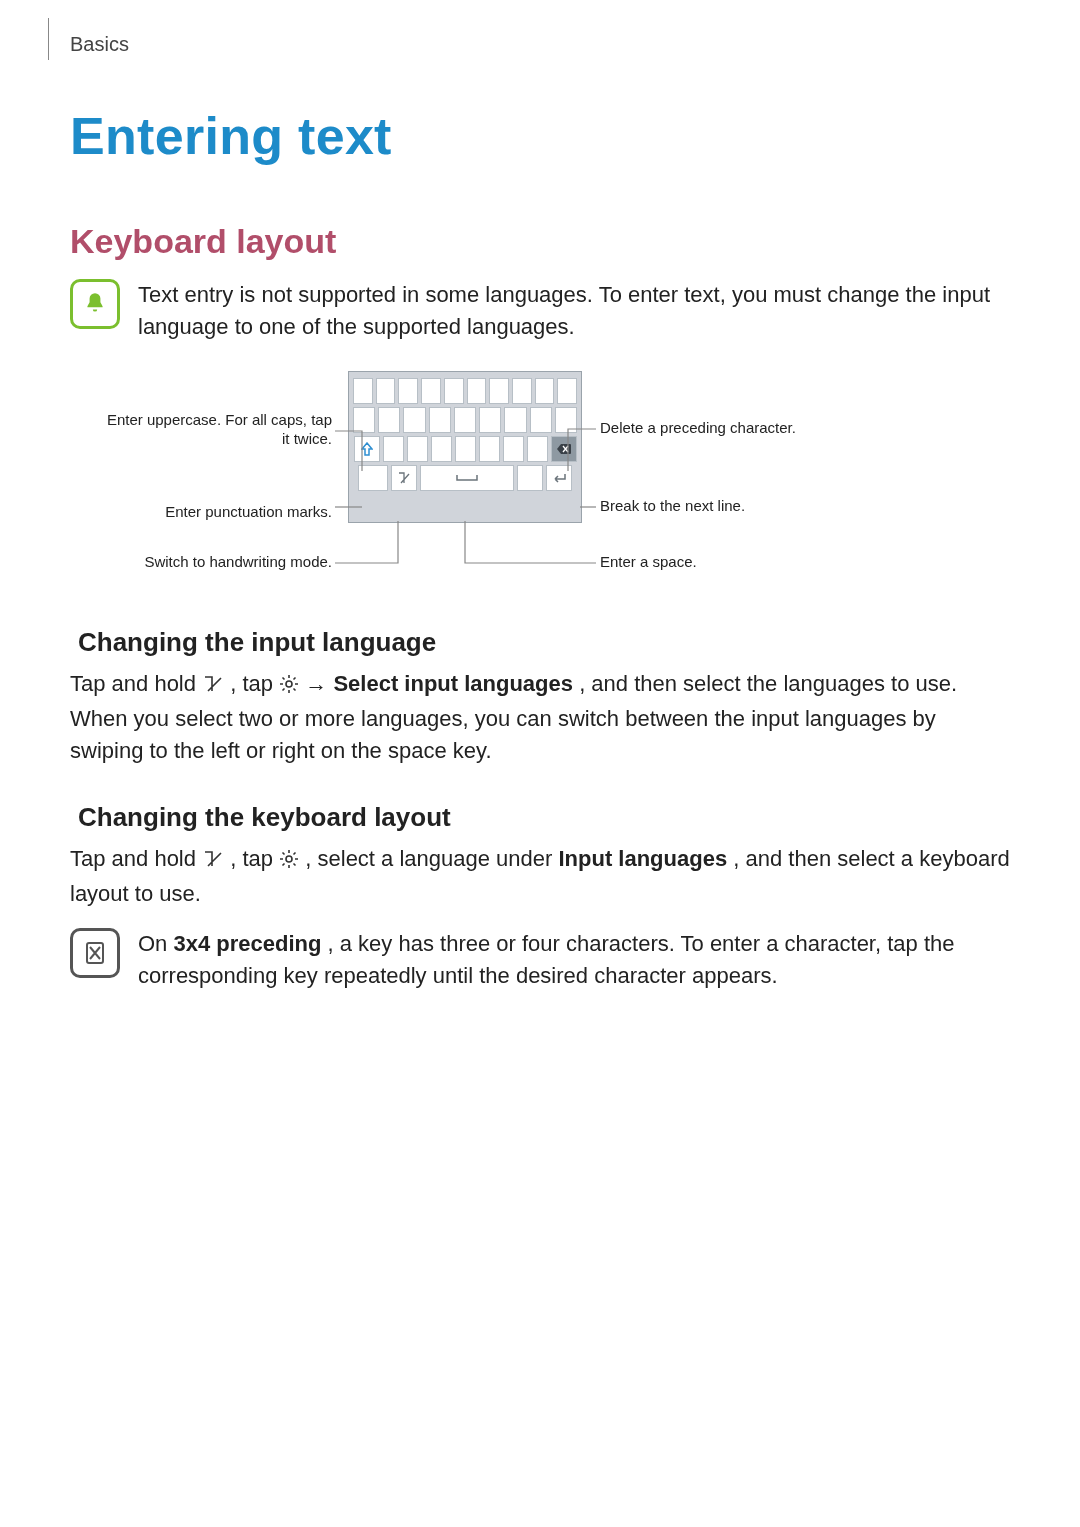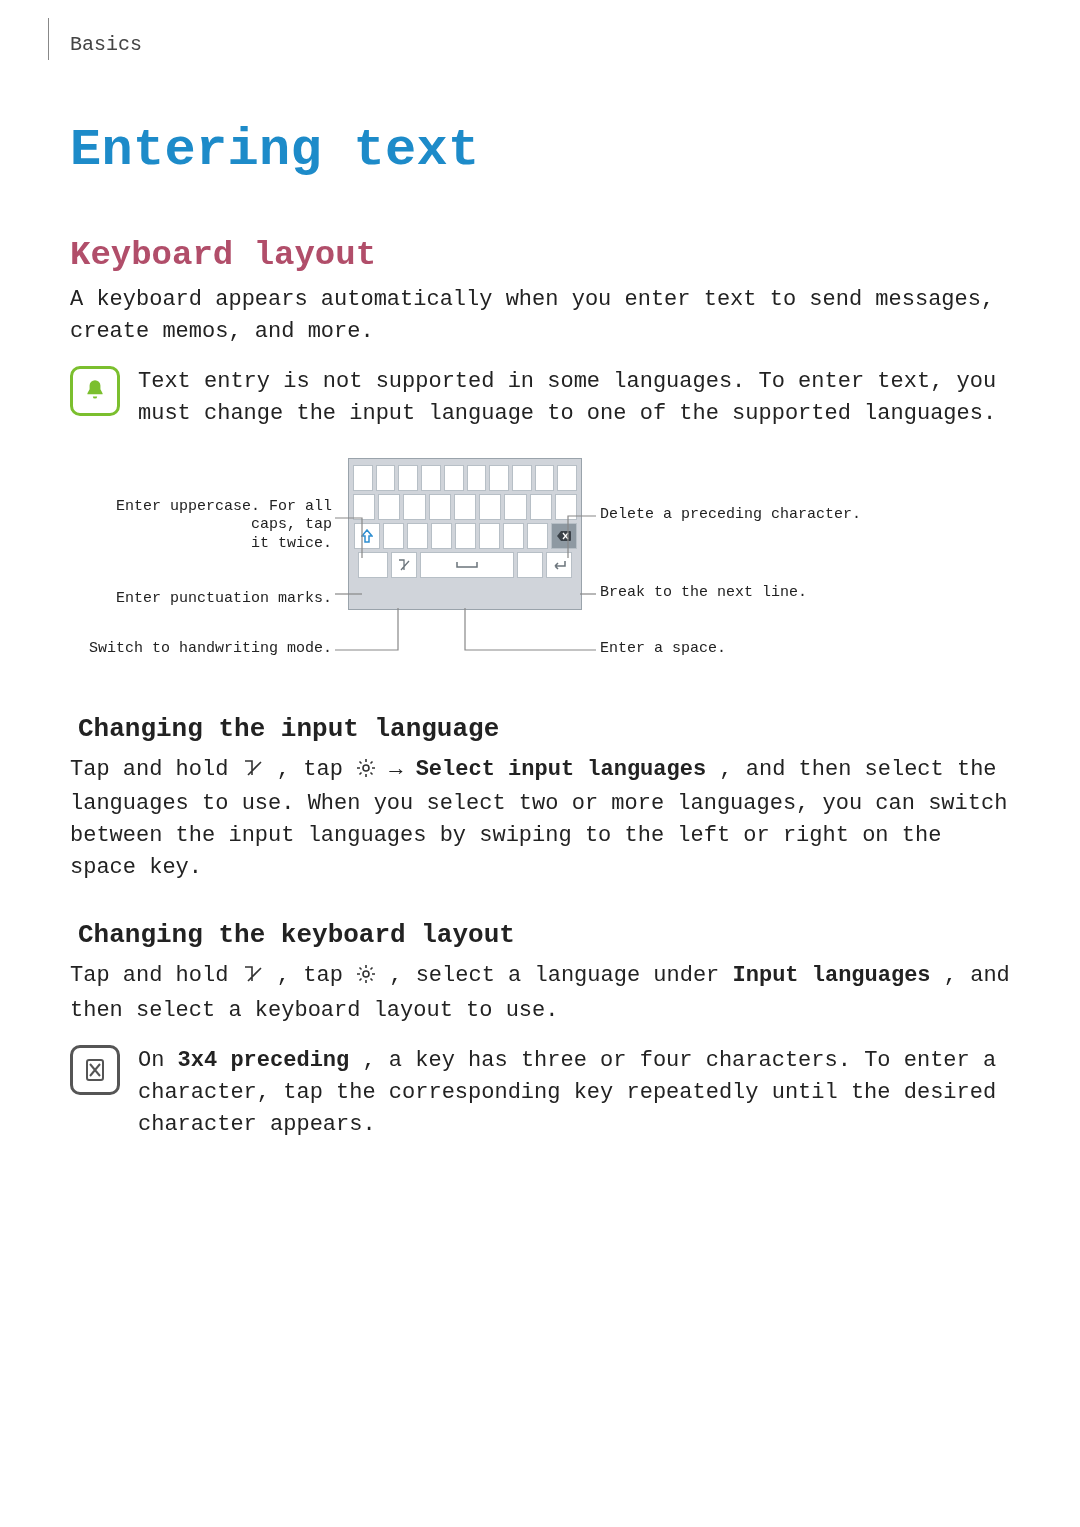--- a/index.html
+++ b/index.html
@@ -8,22 +8,21 @@
     background: #fff;
     font-family: "Segoe UI", "Myriad Pro", Arial, sans-serif;
     color: #222;
     width: 1080px;
   }
   .page {
     position: relative;
     width: 1080px;
     height: 1527px;
     box-sizing: border-box;
-    padding: 43px 70px 0 70px;
-    font-family: Liberation Mono, monospace;
+    padding: 28px 70px 0 70px;
   }
   .header-rule {
     position: absolute;
     left: 48px;
     top: 18px;
     width: 1px;
     height: 42px;
     background: #888;
   }
   .section-label {
@@ -143,21 +142,20 @@
 <body>
 
 <div class="page">
 
   <div class="header-rule"></div>
   <div class="section-label">Basics</div>
 
   <h1>Entering text</h1>
 
   <h2>Keyboard layout</h2>
-  <p class="body">A keyboard appears automatically when you enter text to send messages, create memos, and more.</p>
 
   <div class="note-row">
     <div class="bell-box">
       <svg width="26" height="26" viewBox="0 0 24 24">
           <path fill="#7bbf2e" d="M12 2a5 5 0 0 0-5 5v3.3L5 14v1h14v-1l-2-3.7V7a5 5 0 0 0-5-5zm-2 15a2 2 0 0 0 4 0h-4z"></path>
         </svg>
     </div>
     <div class="note-text">Text entry is not supported in some languages. To enter text, you must change the input language to one of the supported languages.</div>
   </div>
 

